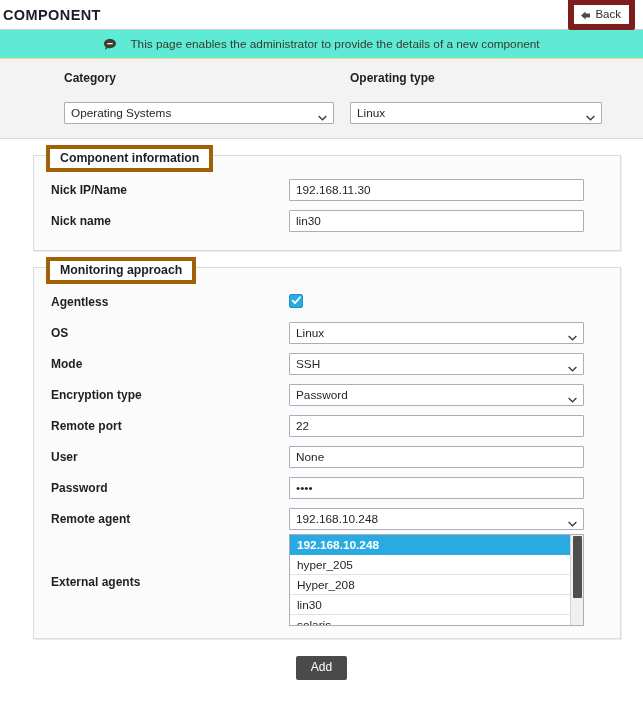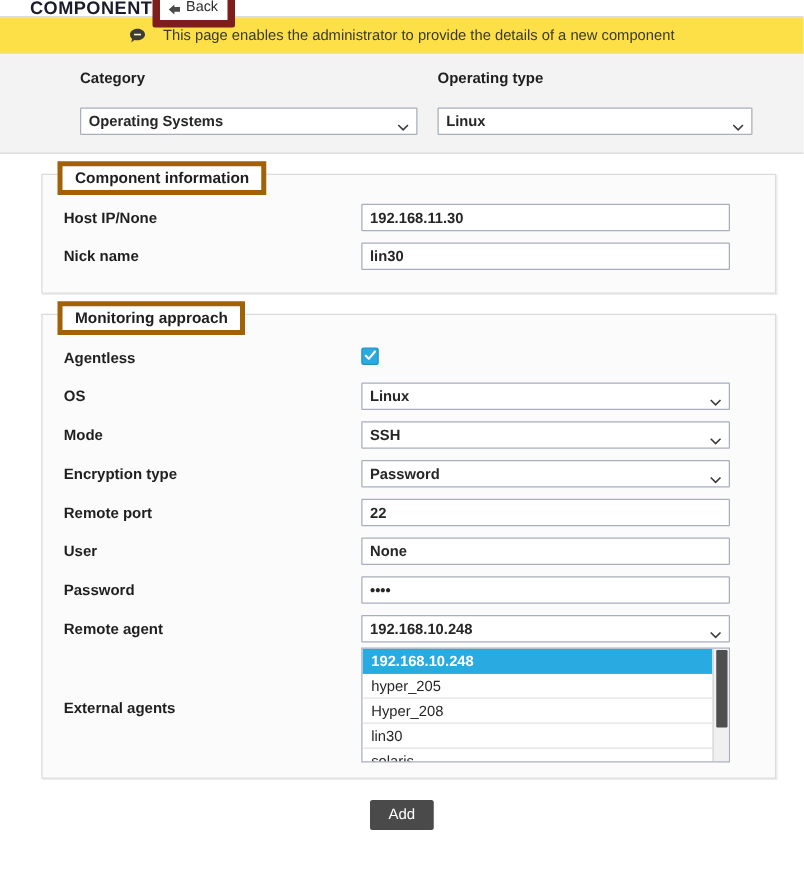--- a/index.html
+++ b/index.html
@@ -12,27 +12,27 @@
     background: #ffffff;
     font-family: "Liberation Sans", sans-serif;
     font-size: 12px;
     color: #333333;
     overflow: hidden;
     position: relative;
   }
 
   
   .titlebar {
-    height: 14px;
+    height: 30px;
     background: #ffffff;
     border-bottom: 1px solid #cfcfcf;
     display: flex;
     align-items: center;
-    justify-content: flex-start;
-    padding: 0 8px 0 24px;
+    justify-content: space-between;
+    padding: 0 8px 0 3px;
     box-sizing: border-box;
   }
   .page-title {
     font-size: 14.5px;
     font-weight: bold;
     letter-spacing: 0.4px;
     color: #1b1b2b;
   }
   .back-button {
     display: inline-flex;
@@ -50,21 +50,21 @@
   .back-arrow {
     display: inline-block;
     width: 11px;
     height: 11px;
     position: relative;
     top: 1px;
   }
 
   
   .info-banner {
-    background: #fde047;
+    background: #5eead4;
     border-bottom: 1px solid #e6dd90;
     height: 28px;
     display: flex;
     align-items: center;
     justify-content: center;
     gap: 13px;
     font-size: 11.8px;
     color: #3a3a2c;
   }
   .comment-icon {
@@ -102,21 +102,20 @@
     height: 22px;
     border: 1px solid #a9aebb;
     background: #ffffff;
     font-family: "Liberation Sans", sans-serif;
     font-size: 11.8px;
     color: #262626;
     padding: 0 6px;
     display: flex;
     align-items: center;
     border-radius: 1px;
-    font-weight: bold;
   }
   .select-box {
     justify-content: space-between;
     cursor: pointer;
   }
   .text-box { cursor: text; }
   .chev {
     width: 9px;
     height: 6px;
     flex: 0 0 auto;
@@ -305,21 +304,21 @@
           </svg>
       </span>
     </div>
   </div>
 </div>
 
 <div class="fieldset" style="padding:18px 0 14px 0;">
   <div class="legend">Component information</div>
 
   <div class="form-row">
-    <div class="row-label">Host IP/None</div>
+    <div class="row-label">Nick IP/Name</div>
     <div class="row-control">
       <div class="text-box">
         <span>192.168.11.30</span>
       </div>
     </div>
   </div>
 
   <div class="form-row">
     <div class="row-label">Nick name</div>
     <div class="row-control">

